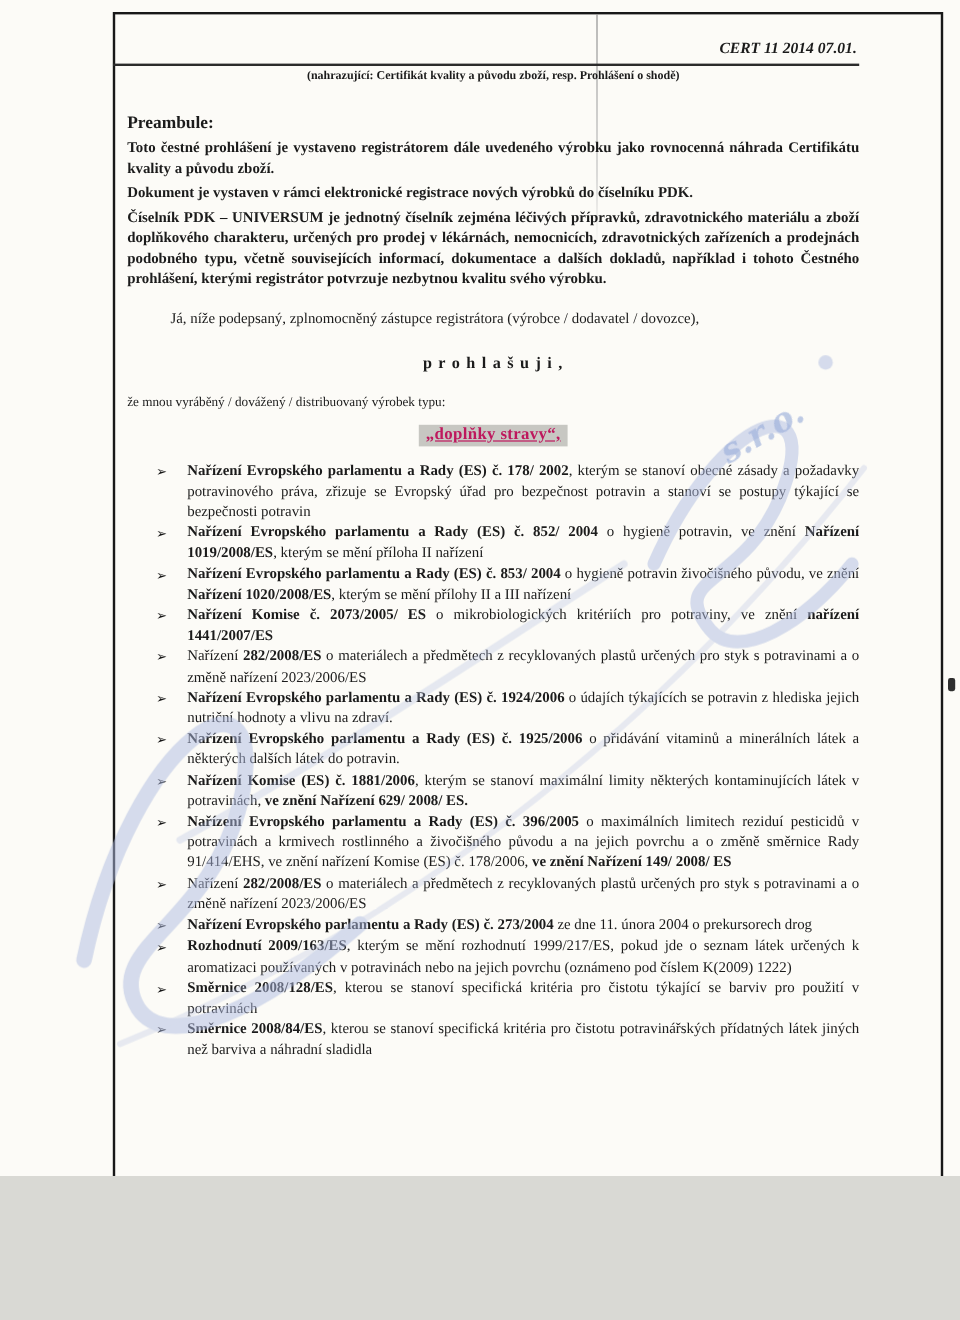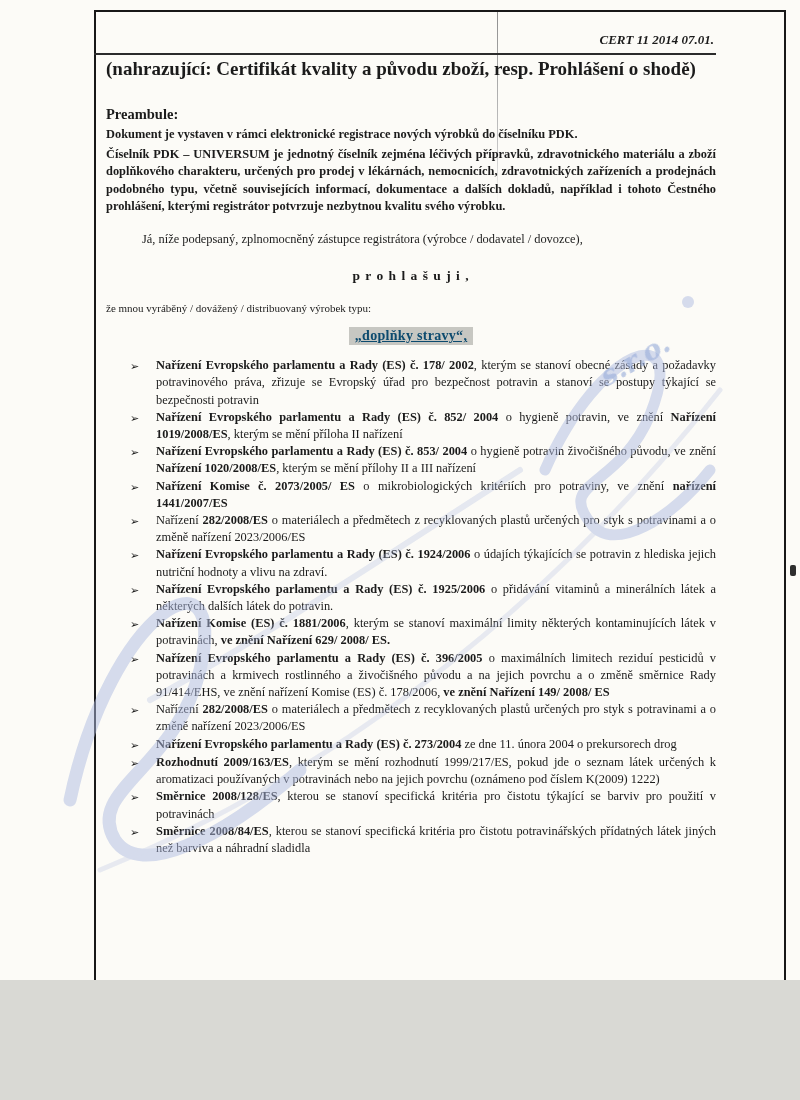--- a/index.html
+++ b/index.html
@@ -16,30 +16,30 @@
   .content {
     position:absolute; left:94px; top:10px; width:692px; height:1025px;
     box-sizing:border-box; padding:0 70px 0 12px; overflow:hidden; z-index:2;
   }
   .doc-code {
     text-align:right; font-style:italic; font-weight:bold;
     font-size:13px; padding-top:22px; padding-right:2px;
   }
   .header-rule { border-bottom:2px solid #2b2b2b; margin:5px 0 0 -12px; height:0; }
   .title { text-align:center; font-size:19.5px; font-weight:bold; margin-top:24px; letter-spacing:.4px; }
-  .subtitle { font-size:19px; font-weight:bold; margin-top:3px; }
+  .subtitle { text-align:center; font-size:10px; font-weight:bold; margin-top:3px; }
   .preamble-heading { font-size:14.5px; font-weight:bold; margin-top:26px; }
   .preamble p { margin:3px 0 0 0; font-weight:bold; font-size:12.4px; line-height:17.2px; text-align:justify; }
   .intro { margin:16px 0 0 36px; font-size:12.4px; line-height:17.2px; }
   .verb { text-align:center; font-weight:bold; font-size:13.5px; margin-top:20px; letter-spacing:1px; }
   .product-line { margin-top:18px; font-size:11px; }
   .product-type-wrap { text-align:center; margin-top:12px; }
   .product-type {
     display:inline-block; background:#c7c7c2; font-weight:bold; font-size:14px;
-    text-decoration:underline; padding:1px 6px; color:#0c4a6e; letter-spacing:.3px;
+    text-decoration:underline; padding:1px 6px; color:#be185d; letter-spacing:.3px;
   }
   .req-line { margin-top:14px; margin-left:-8px; font-size:12.4px; }
   .req-list { margin-top:12px; }
   .req-item { display:flex; font-size:12.4px; line-height:17.2px; }
   .req-bullet {
     flex:0 0 26px; margin-left:24px; font-family:"DejaVu Sans", sans-serif;
     font-size:11px; padding-top:1px; color:#151515;
   }
   .req-text { flex:1; text-align:justify; }
   .b { font-weight:bold; }
@@ -67,20 +67,21 @@
   <div class="speck"></div>
 
   <div class="content">
     <div class="doc-code">CERT 11 2014 07.01.</div>
     <div class="header-rule"></div>
 
     <div class="subtitle">(nahrazující: Certifikát kvality a původu zboží, resp. Prohlášení o shodě)</div>
 
     <div class="preamble">
       <div class="preamble-heading">Preambule:</div>
+      <p>Toto čestné prohlášení je vystaveno registrátorem dále uvedeného výrobku jako rovnocenná náhrada Certifikátu kvality a původu zboží.</p>
       <p>Dokument je vystaven v rámci elektronické registrace nových výrobků do číselníku PDK.</p>
       <p>Číselník PDK – UNIVERSUM je jednotný číselník zejména léčivých přípravků, zdravotnického materiálu a zboží doplňkového charakteru, určených pro prodej v lékárnách, nemocnicích, zdravotnických zařízeních a prodejnách podobného typu, včetně souvisejících informací, dokumentace a dalších dokladů, například i tohoto Čestného prohlášení, kterými registrátor potvrzuje nezbytnou kvalitu svého výrobku.</p>
     </div>
 
     <div class="intro">Já, níže podepsaný, zplnomocněný zástupce registrátora (výrobce / dodavatel / dovozce),</div>
     <div class="verb">p r o h l a š u j i ,</div>
     <div class="product-line">že mnou vyráběný / dovážený  / distribuovaný výrobek typu:</div>
     <div class="product-type-wrap">
       <span class="product-type">„doplňky stravy“,</span>
     </div>

